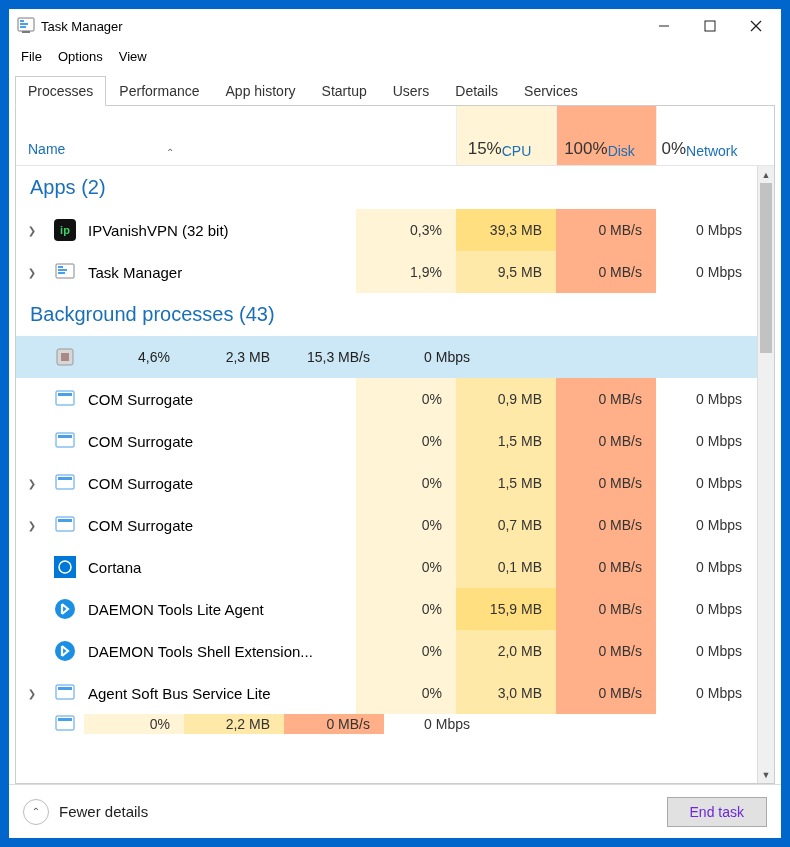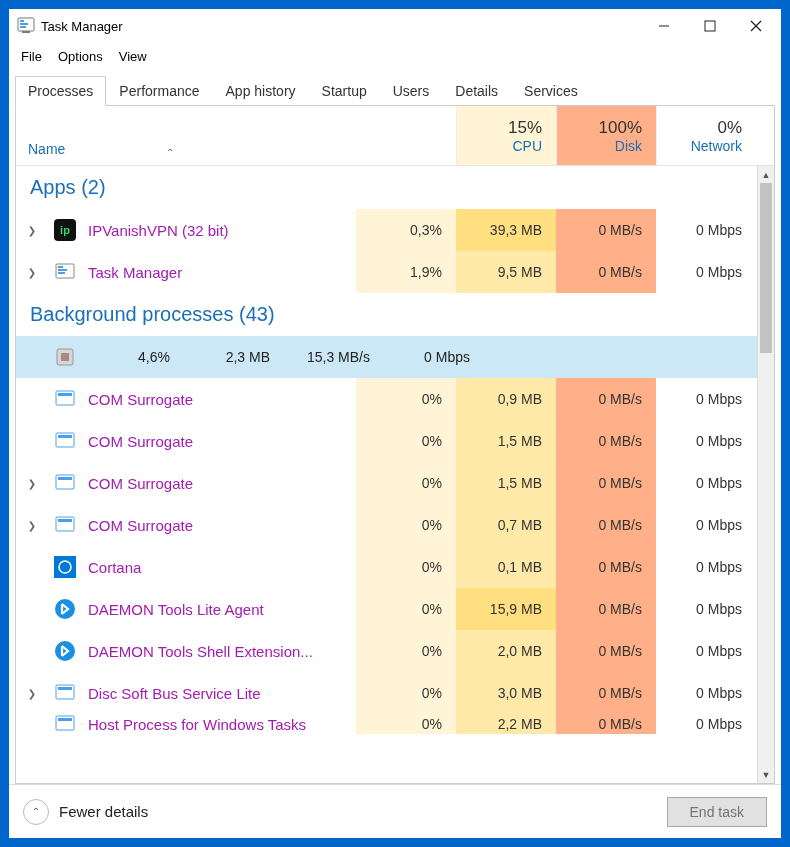--- a/index.html
+++ b/index.html
@@ -12,49 +12,49 @@
   .win-btn { width: 46px; height: 32px; display: flex; align-items: center; justify-content: center; font-size: 14px; cursor: default; color:#222; }
   .menubar { display: flex; height: 26px; padding: 0 4px; align-items: center; }
   .menu-item { font-size: 13px; padding: 2px 8px; color: #000; }
   .tabs { display: flex; border-bottom: 1px solid #ccc; margin: 6px 6px 0 6px; }
   .tab { font-size: 14px; padding: 6px 12px; color: #333; position: relative; top: 1px; border: 1px solid transparent; }
   .tab.active { border: 1px solid #ccc; border-bottom: 1px solid #fff; background: #fff; }
   .content { flex: 1; display: flex; flex-direction: column; margin: 0 6px; border: 1px solid #ccc; border-top: none; overflow: hidden; }
   .header-row { display: flex; align-items: flex-end; height: 60px; border-bottom: 1px solid #e5e5e5; }
   .name-col { flex: 1; padding: 0 0 8px 12px; font-size: 14px; color: #1a6fb8; position: relative; }
   .sort-caret { position: absolute; top: 6px; left: 150px; font-size: 10px; color: #666; }
-  .num-col { width: 100px; text-align: right; padding: 6px 14px 6px 0; font-size: 14px; display:flex; flex-direction:column; justify-content:center; align-items:flex-end; border-left:1px solid #eee; height:100%; }
+  .num-col { width: 100px; text-align: right; padding: 6px 14px 6px 0; font-size: 14px; display:flex; flex-direction:row; justify-content:center; align-items:flex-end; border-left:1px solid #eee; height:100%; }
   .num-col .pct { font-size: 17px; color: #333; }
   .num-col .lbl { font-size: 14px; color: #1a6fb8; }
   .num-col.heat1 { background: #fff4d6; }
   .num-col.heat2 { background: #ffe9a8; }
   .num-col.heat3 { background: #ffb088; }
   .scrollbar-col { width: 18px; }
   .rows { flex: 1; overflow: hidden; position: relative; }
   .group-header { padding: 10px 0 10px 14px; font-size: 20px; color: #1a6fb8; }
   .row { display: flex; align-items: center; height: 42px; }
   .row.selected { background: #cce8f6; }
   .row .expand { width: 20px; text-align: center; font-size: 10px; color: #666; margin-left: 6px; }
   .row .icon { width: 22px; height: 22px; margin-right: 8px; }
-  .row .pname { flex: 1; font-size: 15px; color: #a21caf; padding-left: 4px; white-space: nowrap; overflow: hidden; text-overflow: ellipsis; }
+  .row .pname { flex: 1; font-size: 15px; color: #000000; padding-left: 4px; white-space: nowrap; overflow: hidden; text-overflow: ellipsis; }
   .row .cell { width: 100px; text-align: right; padding-right: 14px; font-size: 14px; color: #333; height: 100%; display:flex; align-items:center; justify-content:flex-end; border-left:1px solid rgba(0,0,0,0); }
   .cell.c-cpu { background: #fff4d6; }
   .cell.c-mem { background: #ffe9a8; }
   .cell.c-mem2 { background: #ffdf80; }
   .cell.c-disk { background: #ffb088; }
   .cell.c-disk2 { background: #d6a87a; color:#fff; }
   .row.selected .cell { background: transparent !important; color:#222; }
   .scroll-track { position: absolute; right: 0; top: 0; bottom: 0; width: 17px; background: #f0f0f0; border-left: 1px solid #ddd; }
   .scroll-up,.scroll-down { height: 17px; display:flex; align-items:center; justify-content:center; font-size:9px; color:#555; }
   .scroll-thumb { position:absolute; top:17px; height:170px; left:2px; right:2px; background:#c2c2c2; }
   .footer { display: flex; align-items: center; height: 54px; padding: 0 14px; border-top: 1px solid #ddd; }
   .fewer-btn { width: 26px; height: 26px; border: 1px solid #bbb; border-radius: 50%; display:flex; align-items:center; justify-content:center; font-size:10px; color:#555; margin-right: 10px; }
   .fewer-text { font-size: 15px; color: #222; }
   .footer-spacer { flex:1; }
-  .end-btn { background: #e1e1e1; border: 1px solid #aaa; padding: 6px 22px; font-size: 14px; color: #737373; }
+  .end-btn { background: #e1e1e1; border: 1px solid #aaa; padding: 6px 22px; font-size: 14px; color: #6d28d9; }
 </style>
 </head>
 <body>
 
 <div class="window">
 
   <div class="titlebar">
     <span class="titlebar-icon">
       <svg viewBox="0 0 18 18">
           <rect x="1" y="1" width="16" height="13" rx="1" fill="#fff" stroke="#7a7a7a"></rect>
@@ -267,35 +267,34 @@
           <span class="cell">0 Mbps</span>
           <span class="scrollbar-col"></span>
         </div>
         <div class="row">
           <span class="expand" style="transform: rotate(0deg); color: rgb(102, 102, 102);">❯</span>
           <span style="width:12px"></span>
           <span class="icon"><svg viewBox="0 0 22 22">
               <rect x="2" y="3" width="18" height="14" rx="1" fill="#fff" stroke="#4aa0e8"></rect>
               <rect x="4" y="5" width="14" height="3" fill="#4aa0e8"></rect>
             </svg></span>
-          <span class="pname">Disc Soft Bus Service Lite</span>
+          <span class="pname">Agent Soft Bus Service Lite</span>
           <span class="cell c-cpu">0%</span>
           <span class="cell c-mem">3,0 MB</span>
           <span class="cell c-disk">0 MB/s</span>
           <span class="cell">0 Mbps</span>
           <span class="scrollbar-col"></span>
         </div>
         <div class="row" style="height: 20px; overflow: hidden;">
           <span class="expand" style="color: rgb(102, 102, 102);"></span>
           <span style="width:12px"></span>
           <span class="icon"><svg viewBox="0 0 22 22">
               <rect x="2" y="3" width="18" height="14" rx="1" fill="#fff" stroke="#4aa0e8"></rect>
               <rect x="4" y="5" width="14" height="3" fill="#4aa0e8"></rect>
             </svg></span>
-          <span class="pname">Host Process for Windows Tasks</span>
           <span class="cell c-cpu">0%</span>
           <span class="cell c-mem">2,2 MB</span>
           <span class="cell c-disk">0 MB/s</span>
           <span class="cell">0 Mbps</span>
           <span class="scrollbar-col"></span>
         </div>
         <div class="scroll-track">
         <div class="scroll-up">▲</div>
         <div class="scroll-thumb"></div>
         <div class="scroll-down" style="position:absolute;bottom:0;left:0;right:0">▼</div>

